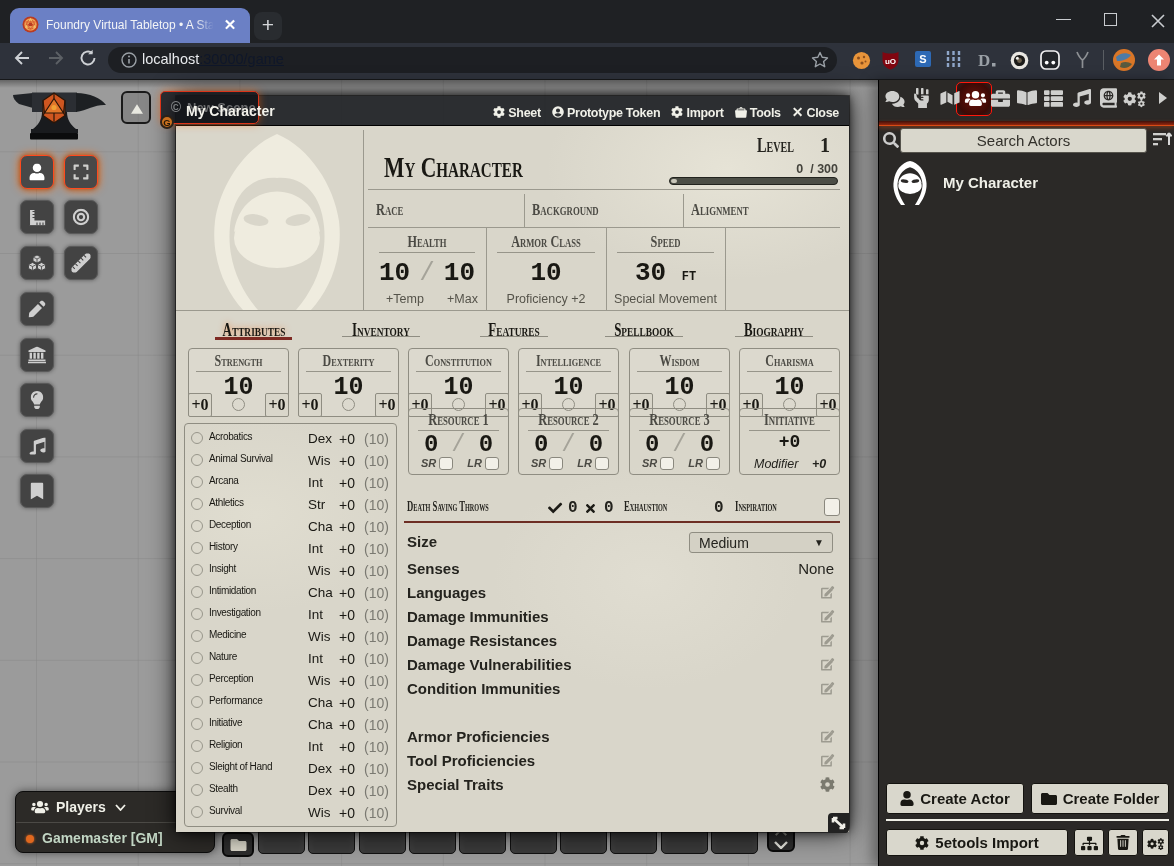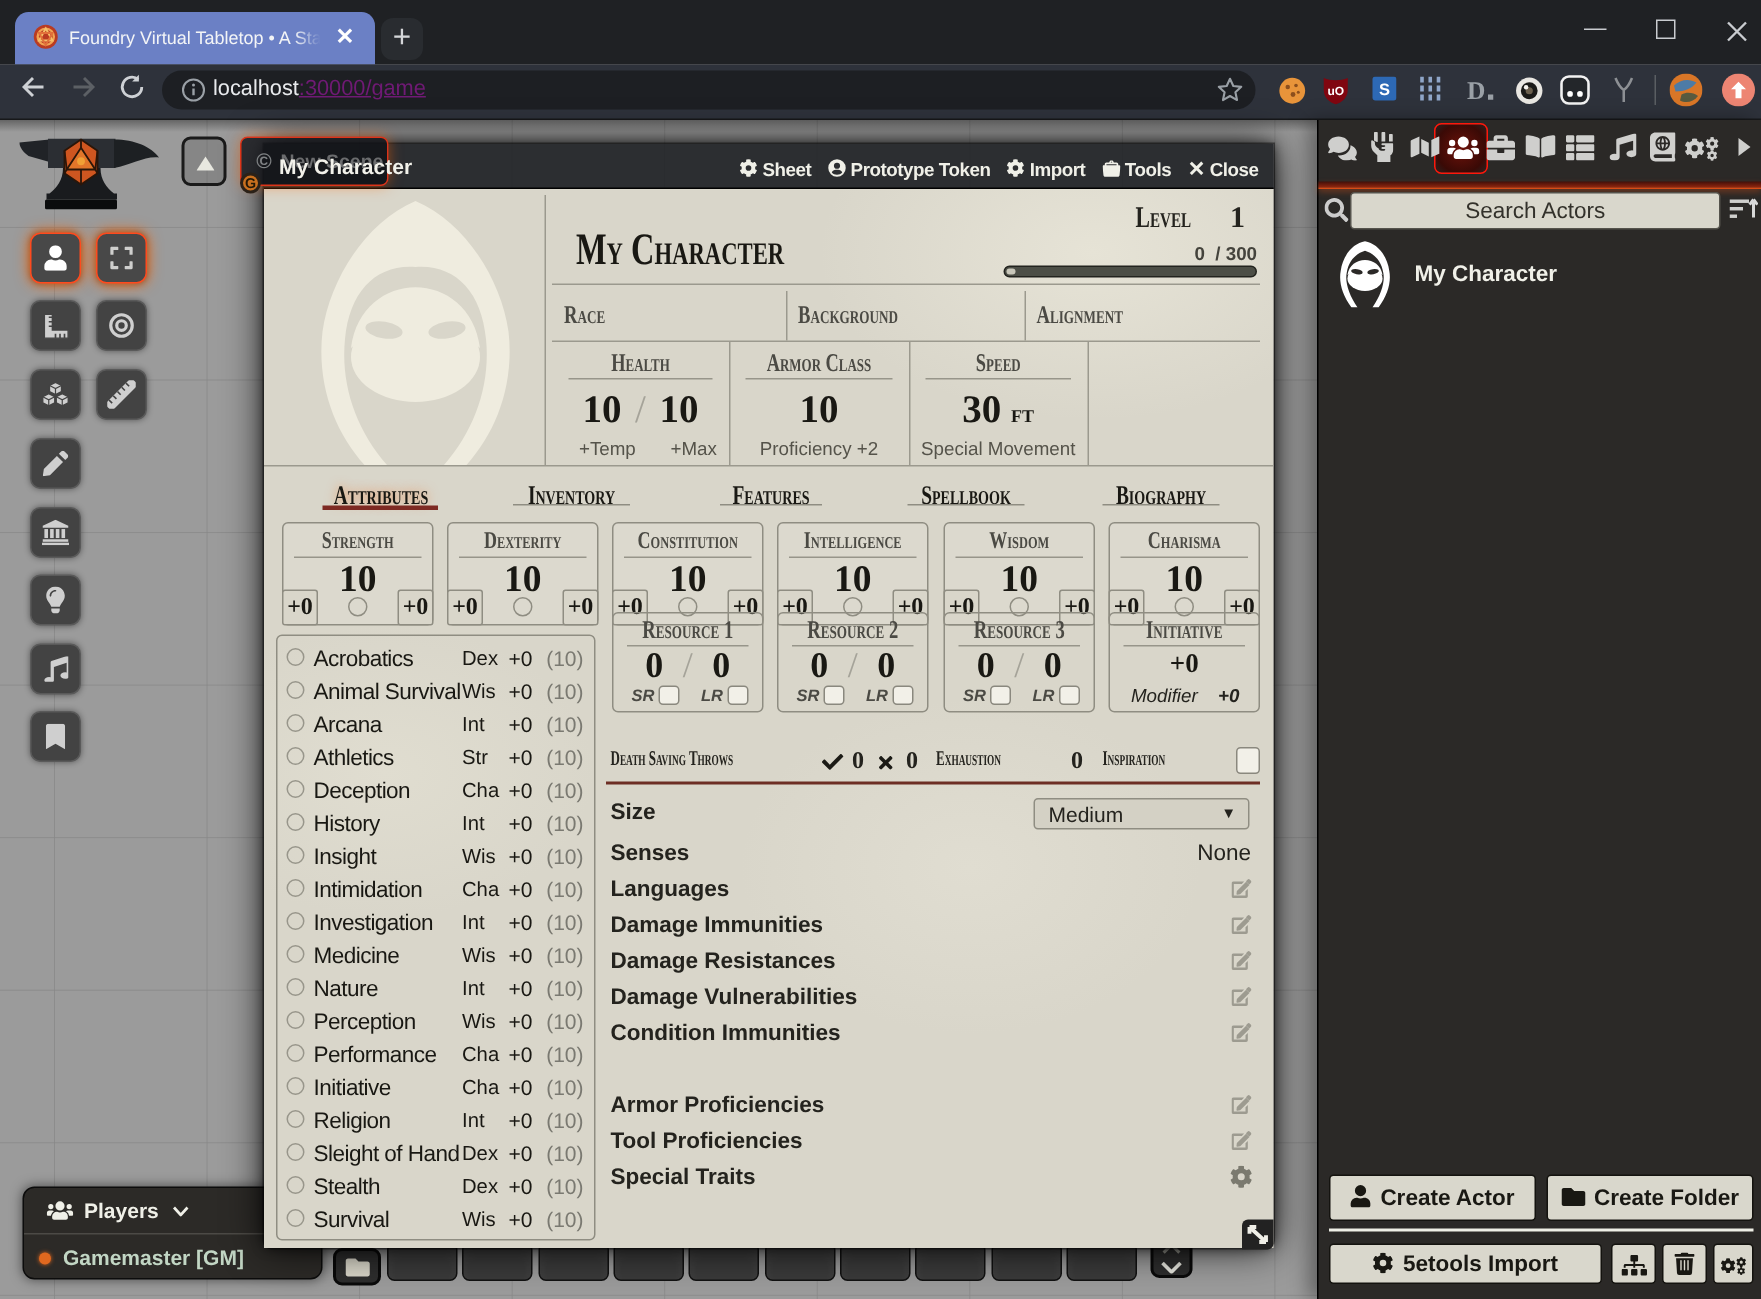--- a/index.html
+++ b/index.html
@@ -14,21 +14,21 @@
   #tabfade { left:196px; top:16px; width:25px; height:18px; background:linear-gradient(90deg,rgba(107,128,197,0),#6b80c5 70%); }
   #favicon { left:22px; top:9px; width:17px; height:17px; }
   #tabx { left:222px; top:17px; width:16px; height:16px; color:#fff; font-size:15px; line-height:16px; text-align:center; font-weight:bold; }
   #newtab { left:254px; top:12px; width:28px; height:28px; background:#292c30; border-radius:8px; color:#d4d6d9; font-size:21px; line-height:26px; text-align:center; font-weight:400; }
   .winctl { top:12px; height:16px; color:#c9ccd0; }
   
   #toolbar { left:0; top:43px; width:1174px; height:37px; background:#2e323b; border-bottom:1px solid #17181a; }
   .navic { top:49px; width:18px; height:18px; }
   #urlpill { left:108px; top:47px; width:729px; height:26px; background:#1d1f23; border-radius:13px; }
   #urltext { left:142px; top:50px; font-size:14.5px; color:#e8eaed; line-height:19px; }
-  #urltext span { color:#701a75;text-decoration:underline; }
+  #urltext span { color:#0f172a;text-decoration:underline; }
 
   
   #canvas { left:0; top:80px; width:1174px; height:786px; background:#9b9b9b; }
 
   
   .ctrl { position:absolute; width:34px; height:34px; background:#434343; border:1px solid #5a5a5a; border-radius:7px; box-shadow:0 0 4px rgba(0,0,0,0.45); }
   .ctrl svg { position:absolute; left:50%; top:50%; transform:translate(-50%,-50%); }
   .ctrl.on { background:#484848; border:1px solid #ff4a1e; box-shadow:0 0 10px #ff6400, 0 0 4px rgba(0,0,0,0.5); }
 
   
@@ -67,21 +67,21 @@
   .sbbtn { position:absolute; background:#d9d7cc; border:1px solid #14130f; border-radius:3px; color:#191813; font-weight:bold; font-size:15px; text-align:center; }
   #sbline { position:absolute; left:7px; top:739px; width:283px; height:2px; background:#efefe6; }
 
   
   #sheetwin { left:176px; top:96px; width:673px; height:736px; outline:1px solid rgba(0,0,0,0.45); box-shadow:0 0 26px rgba(0,0,0,0.85), 0 0 8px rgba(0,0,0,0.6); border-radius:0 0 5px 5px; }
   #wintitle { position:absolute; left:0; top:0; width:673px; height:30px; background:rgba(28,31,34,0.88); border-bottom:1px solid #000; color:#f0f0e8; }
   #winbody { position:absolute; left:0; top:30px; width:673px; height:706px; background:radial-gradient(260px 160px at 82% 6%, #e6e3d6 0%, rgba(230,227,214,0) 70%), radial-gradient(200px 140px at 12% 55%, #e0ddd0 0%, rgba(224,221,208,0) 70%), radial-gradient(220px 160px at 70% 64%, #e0ddd1 0%, rgba(224,221,209,0) 70%), #d9d6ca; overflow:hidden; }
   #winbody .abs { position:absolute; }
   .scaps { font-family:"Liberation Serif",serif; font-variant:small-caps; font-weight:bold; color:#4b4a44; }
   .dk { color:#191813; }
-  .serif { font-family:Liberation Serif, serif; font-weight:bold; color:#191813; }
+  .serif { font-family:Liberation Mono, monospace; font-weight:bold; color:#191813; }
   .vline { position:absolute; width:1px; background:#9b998e; }
   .hline { position:absolute; height:1px; background:#9b998e; }
   #portrait-div { left:187px; top:4px; height:180px; }
   #charname { left:208px; top:24px; font-size:30px; transform:scaleX(0.72); transform-origin:0 0; white-space:nowrap; }
   #xpbar { left:493px; top:51px; width:169px; height:8px; background:#4c4e46; border:1px solid #22231e; border-radius:4px; }
   #xpbar i { position:absolute; left:1px; top:1px; width:6px; height:4px; background:#c9c7ba; border-radius:2px; }
   .statcell .st { position:absolute; width:100%; text-align:center; top:4px; font-size:17px; transform:scaleX(0.72); }
   .statcell .su { position:absolute; left:11px; right:11px; top:24px; height:1px; background:#97958a; }
   .statcell .sv { position:absolute; width:100%; text-align:center; top:30px; font-size:26px; }
   .statcell .sf { position:absolute; width:100%; text-align:center; top:64px; font-size:12.5px; color:#55534a; }
@@ -96,21 +96,21 @@
   .pcirc { position:absolute; bottom:5px; left:50%; margin-left:-6.5px; width:13px; height:13px; border:1.5px solid #8f8d82; border-radius:50%; }
   .rbox { position:absolute; width:101px; height:67px; border:1px solid #8f8d82; border-radius:4px; top:282px; }
   .rbox .at { position:absolute; width:100%; top:1px; text-align:center; font-size:17px; transform:scaleX(0.73); white-space:nowrap; }
   .rbox .au { position:absolute; left:9px; right:9px; top:21px; height:1px; background:#97958a; }
   .rbox .rv { position:absolute; width:100%; top:22px; text-align:center; font-size:24px; }
   .rbox .srlr { position:absolute; width:100%; bottom:4px; height:13px; font-size:11px; color:#4b4a44; font-weight:bold;font-style:italic; }
   .ckbox { display:inline-block; width:14px; height:13px; border:1px solid #8a887e; background:#f2f0e8; border-radius:3px; vertical-align:-3px; }
   #skills { left:8px; top:297px; width:213px; height:404px; border:1px solid #8f8d82; border-radius:4px; }
   .skrow { position:absolute; left:0; width:100%; height:22px; font-size:14.5px; color:#191813; }
   .skrow .rc { position:absolute; left:6px; top:4px; width:12px; height:12px; border:1.4px solid #98968b; border-radius:50%; }
-  .skrow .nm { position:absolute; left:24px; top:3px; font-size:15px; letter-spacing:-0.35px; }
+  .skrow .nm { position:absolute; left:24px; top:3px; font-size:10px; letter-spacing:-0.35px; }
   .skrow .ab { position:absolute; left:123px; top:3px; width:30px; font-size:13.5px; }
   .skrow .md { position:absolute; left:148px; top:3px; width:22px; text-align:right; font-size:14px; }
   .skrow .ps { position:absolute; right:7px; top:3px; color:#7a7971; font-size:14px; }
   .trrow { position:absolute; left:231px; width:433px; height:24px; }
   .trrow .lb { position:absolute; left:0; top:3px; font-size:15px; font-weight:bold; color:#24231e; }
   .trrow .rv2 { position:absolute; right:6px; top:3px; font-size:15px; color:#24231e; }
   .edicon { position:absolute; right:5px; top:4px; opacity:0.45; }
   #resize { position:absolute; right:0px; bottom:-1px; width:21px; height:20px; background:#222; border-radius:4px 0 4px 0; }
 </style>
 </head>

